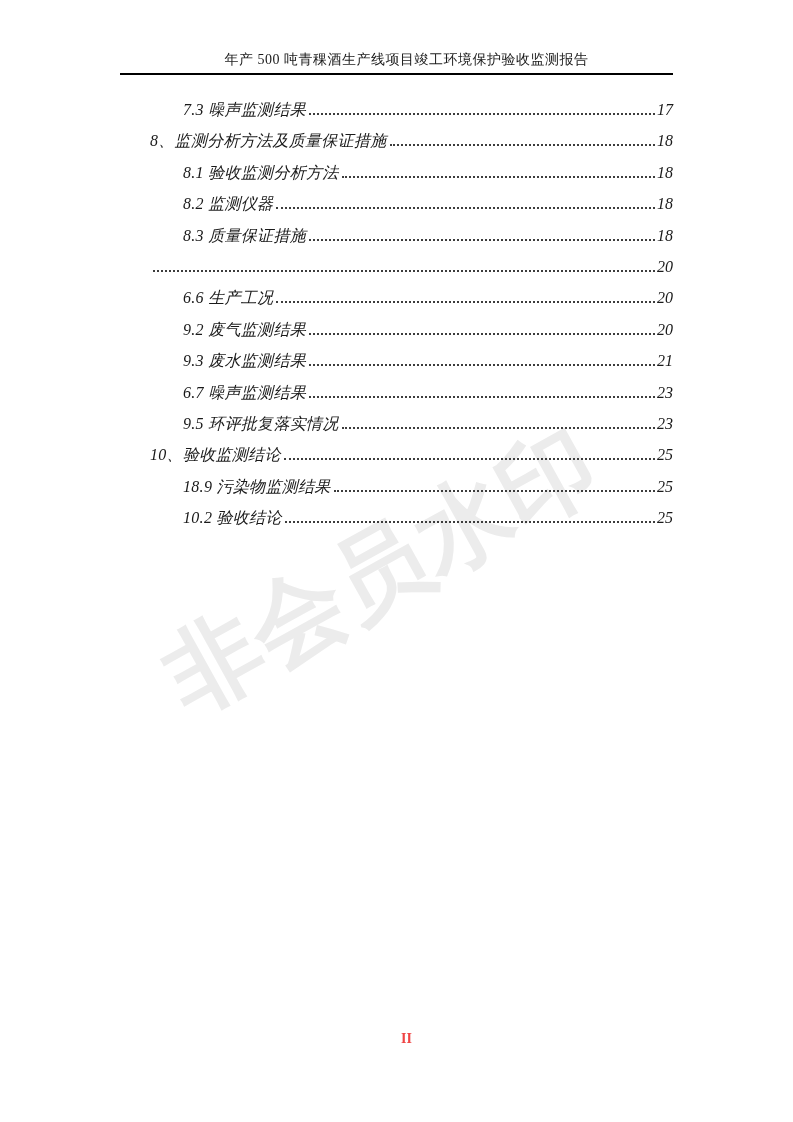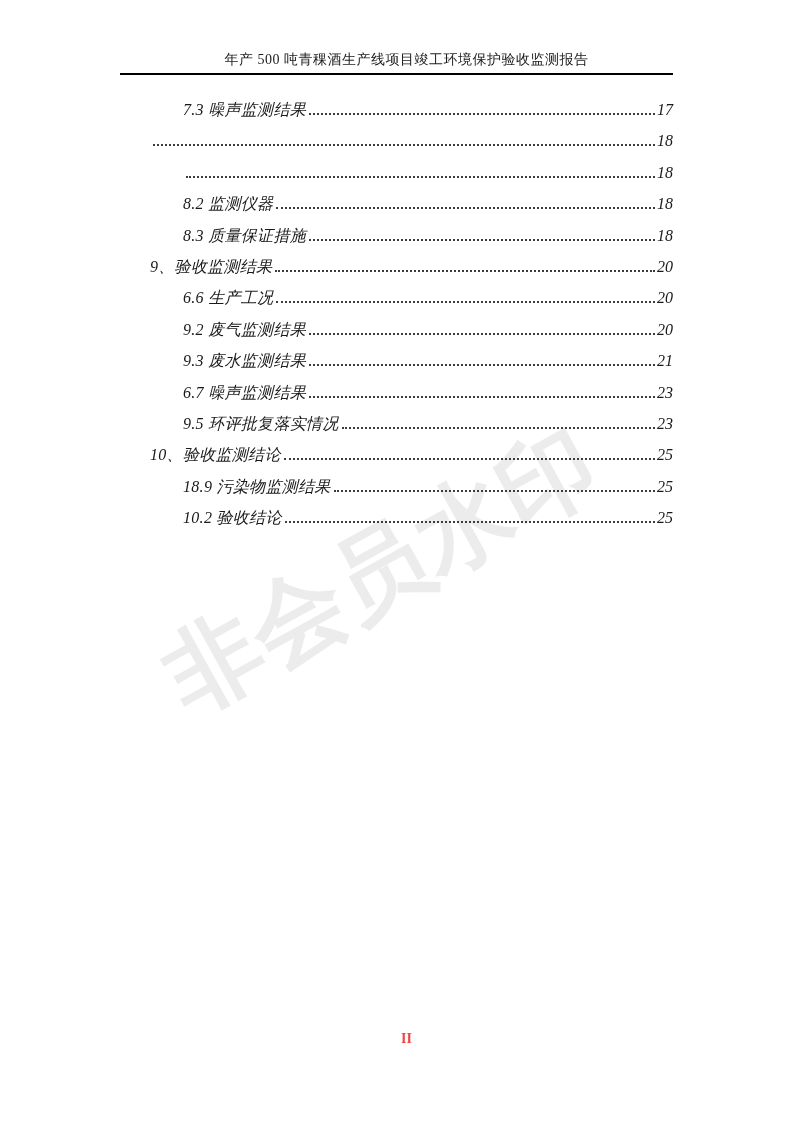--- a/index.html
+++ b/index.html
@@ -106,39 +106,40 @@
 
   <div class="watermark" style="color: rgb(236, 236, 236);">非会员水印</div>
 
   <div class="toc">
       <div class="toc-row level-2">
     <span class="toc-label">7.3 噪声监测结果</span>
     <span class="toc-leader"></span>
     <span class="toc-page">17</span>
   </div>
       <div class="toc-row level-1">
+    <span class="toc-label">8、监测分析方法及质量保证措施</span>
     <span class="toc-leader"></span>
     <span class="toc-page">18</span>
   </div>
       <div class="toc-row level-2">
+    <span class="toc-label">8.1 验收监测分析方法</span>
     <span class="toc-leader"></span>
     <span class="toc-page">18</span>
   </div>
       <div class="toc-row level-2">
     <span class="toc-label">8.2 监测仪器</span>
     <span class="toc-leader"></span>
     <span class="toc-page">18</span>
   </div>
       <div class="toc-row level-2">
     <span class="toc-label">8.3 质量保证措施</span>
     <span class="toc-leader"></span>
     <span class="toc-page">18</span>
   </div>
       <div class="toc-row level-1">
-    <span class="toc-label">9、验收监测结果</span>
     <span class="toc-leader"></span>
     <span class="toc-page">20</span>
   </div>
       <div class="toc-row level-2">
     <span class="toc-label">6.6 生产工况</span>
     <span class="toc-leader"></span>
     <span class="toc-page">20</span>
   </div>
       <div class="toc-row level-2">
     <span class="toc-label">9.2 废气监测结果</span>

